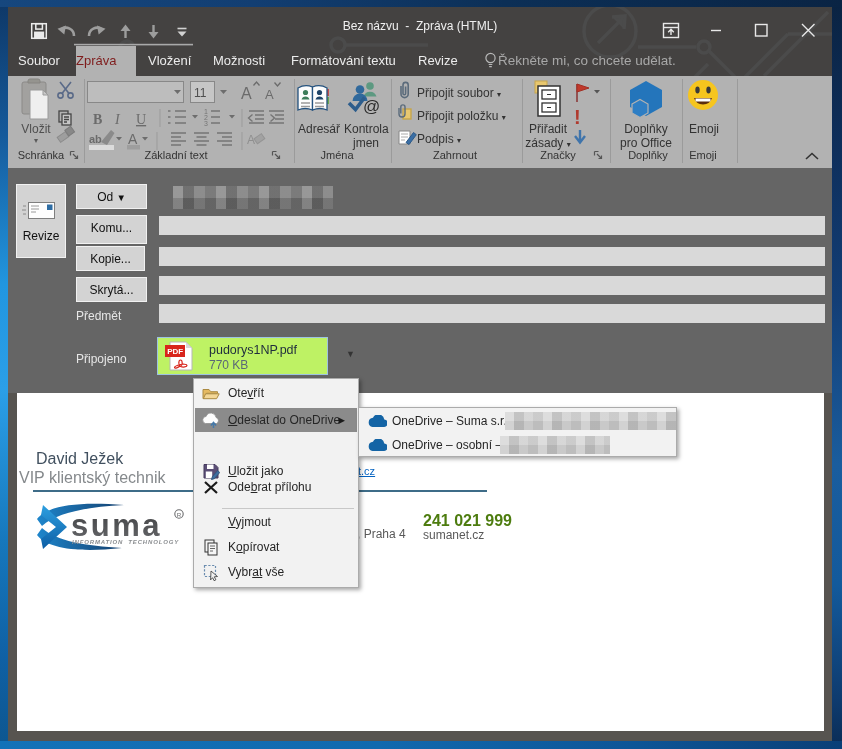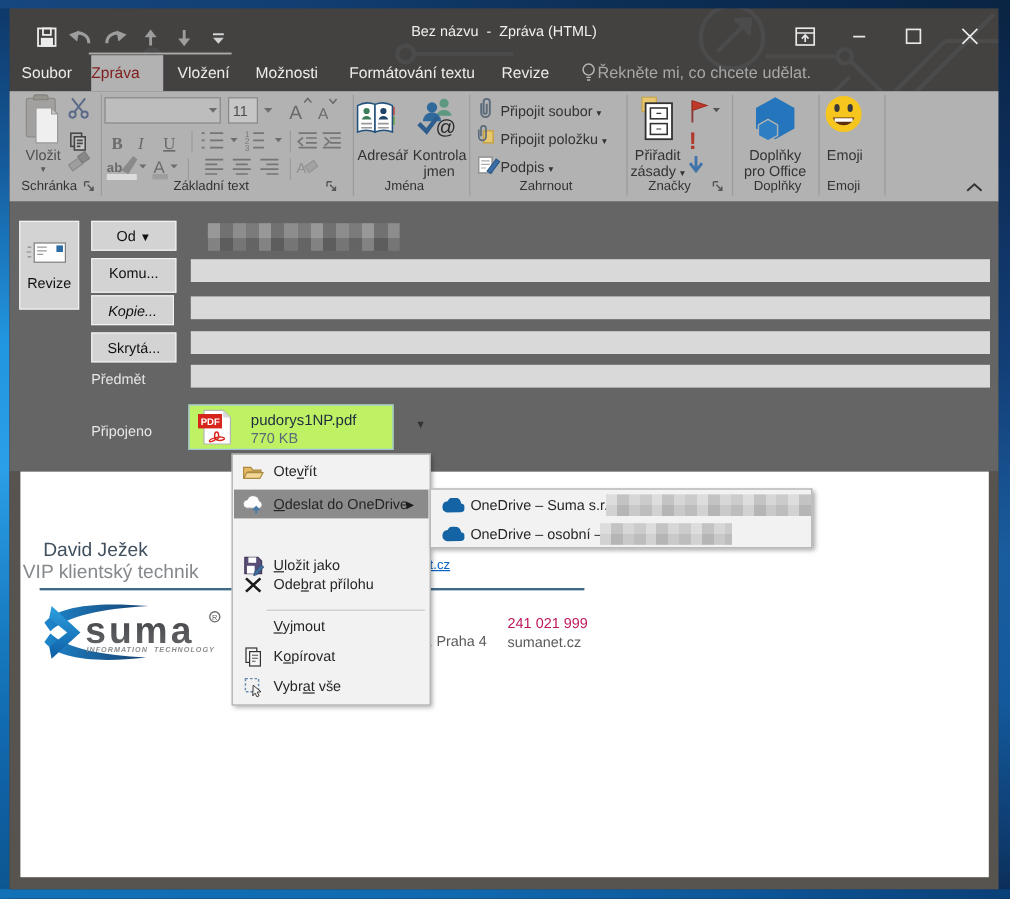--- a/index.html
+++ b/index.html
@@ -327,21 +327,21 @@
     <svg width="40" height="26" style="position:absolute;left:13px;top:30px;" fill="none">
       <rect x="7.5" y="4.5" width="26" height="16" fill="#fdfdfd" stroke="#7e7e7e"></rect>
       <rect x="26" y="6.5" width="5.5" height="5.5" fill="#2e6da4"></rect>
       <path d="M10 8 h8 M10 11 h8 M10 14 h5" stroke="#9a9a9a"></path>
       <path d="M2 8 h3 M1 12 h4 M2 16 h3" stroke="#8a8a8a"></path>
     </svg>
     <div style="position:absolute;left:8px;top:61px;width:50px;text-align:center;font-size:12px;color:#111;">Revize</div>
 
     <div class="hbtn" style="left:68px;top:16px;width:71px;height:25px;line-height:24px;">Od <span style="font-size:9.5px;">▼</span></div>
     <div class="hbtn" style="left:68px;top:47px;width:71px;height:29px;line-height:24px;">Komu...</div>
-    <div class="hbtn" style="left:68px;top:78px;width:69px;height:25px;line-height:24px;font-style:italic;">Kopie...</div>
+    <div class="hbtn" style="left:68px;top:78px;width:69px;height:25px;line-height:24px;">Kopie...</div>
     <div class="hbtn" style="left:68px;top:109px;width:71px;height:25px;line-height:24px;">Skrytá...</div>
 
     <div class="field" style="top:48px;height:19px;"></div>
     <div class="field" style="top:79px;height:19px;"></div>
     <div class="field" style="top:108px;height:19px;"></div>
     <div class="field" style="top:136px;height:19px;"></div>
     <div class="flabel" style="left:68px;top:141px;">Předmět</div>
     <div class="flabel" style="left:68px;top:184px;">Připojeno</div>
 
     <div id="frommosaic" style="position:absolute;left:165px;top:18px;width:160px;height:23px;"></div>
@@ -383,21 +383,21 @@
       </defs>
       <path d="M6 19 C16 6 45 1 93 5 C55 7 25 13 11 26 Z" fill="url(#rib)"></path>
       <path d="M6 35 C16 48 45 53 91 48 C55 46 25 41 11 28 Z" fill="url(#rib)"></path>
       <path d="M12 5 L36 27 L12 49 L10 39 L25 27 L10 15 Z" fill="url(#swg)"></path>
       <text x="40" y="36" font-size="31" font-weight="bold" fill="url(#txg)" font-family="Liberation Sans" letter-spacing="2.5">suma</text>
       <circle cx="148" cy="14" r="4.2" fill="none" stroke="#6a6b6d" stroke-width="1.1"></circle>
       <text x="145.7" y="16.8" font-size="6.2" fill="#6a6b6d" font-family="Liberation Sans">R</text>
       <text x="41" y="43.5" font-size="6" font-style="italic" font-weight="bold" fill="#8a8d90" font-family="Liberation Sans" letter-spacing="0.85">INFORMATION&nbsp;&nbsp;TECHNOLOGY</text>
     </svg>
     <div style="position:absolute;left:340px;top:134px;font-size:12px;color:#595959;">, Praha 4</div>
-    <div style="position:absolute;left:406px;top:119px;font-size:12px;color:#be185d;">241 021 999</div>
+    <div style="position:absolute;left:406px;top:119px;font-size:16px;color:#4d7c0f;font-weight:bold;">241 021 999</div>
     <div style="position:absolute;left:406px;top:135px;font-size:12px;color:#595959;">sumanet.cz</div>
   </div>
 </div>
 <div id="menu">
   <div class="mi" style="top:2px;">
     <svg class="mico" viewBox="0 0 18 18">
         <path d="M1 5.5 h6 l1.8 2.2 h6.7 v1.6 h-11 l-2.2 5.2 h-1.3 z" fill="#e5ba62" stroke="#ab8a42"></path>
         <path d="M3.6 9.8 h13.6 l-2.6 4.9 h-13.3 z" fill="#f3d797" stroke="#ab8a42"></path>
       </svg>
     <div class="txt">Ote<u class="mn">v</u>řít</div>

